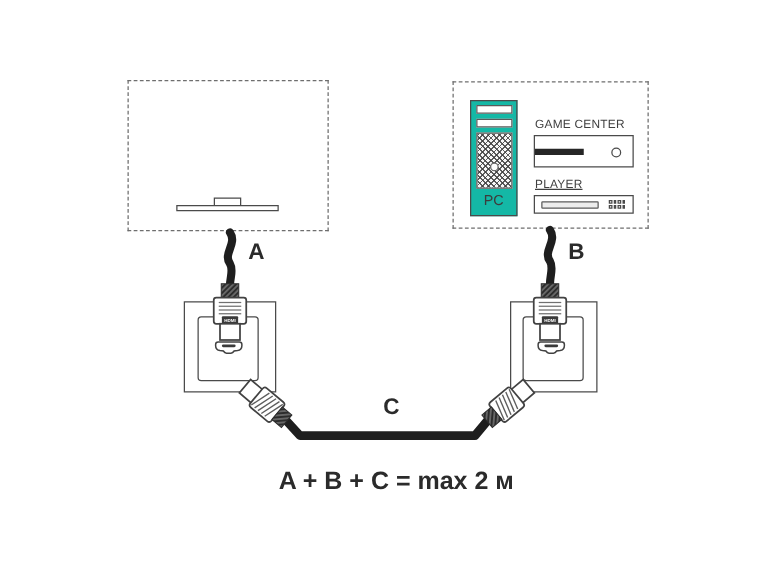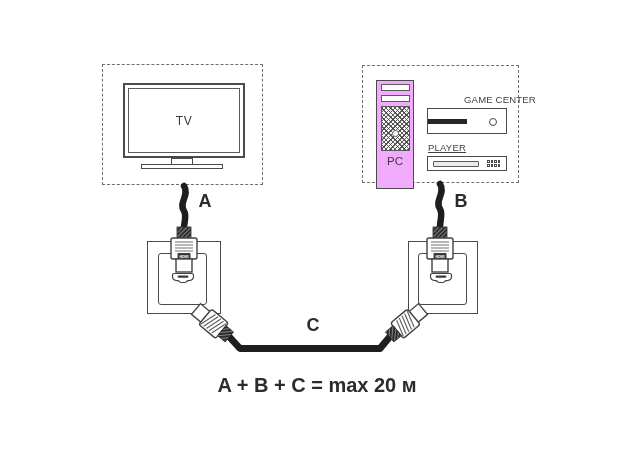--- a/index.html
+++ b/index.html
@@ -21,36 +21,36 @@
 
   
   #tv-frame  { left: 123px; top: 83px; width: 122px; height: 75px; border: 2px solid #4a4a4a; background: #fff; }
   #tv-screen { position: absolute; left: 3px; top: 3px; right: 3px; bottom: 3px; border: 1px solid #5a5a5a;
                display: flex; align-items: center; justify-content: center; }
   #tv-label  { font-size: 12px; color: #3c3c3c; letter-spacing: .5px; }
   #tv-post   { left: 171px; top: 158px; width: 22px; height: 7px;  border: 1px solid #4a4a4a; background: #fff; }
   #tv-base   { left: 141px; top: 164px; width: 82px; height: 4.5px; border: 1px solid #4a4a4a; background: #fff; }
 
   
-  #pc-tower { left: 376px; top: 80px; width: 38px; height: 109px; border: 1.5px solid #4a4a4a; background: #f0abfc; }
+  #pc-tower { left: 376px; top: 80px; width: 38px; height: 93px; border: 1.5px solid #4a4a4a; background: #14b8a6; }
   #pc-tower .bay  { position: absolute; left: 4px; width: 29px; height: 7px; border: 1px solid #5a5a5a; background: #fff; }
   #pc-bay-1 { top: 3px; }
   #pc-bay-2 { top: 13.5px; }
   #pc-mesh  { position: absolute; left: 4px; top: 24.5px; width: 29px; height: 45px; border: 1px solid #5a5a5a;
               background-color: #f7f7f7;
               background-image:
                 repeating-linear-gradient(45deg,  rgba(64,64,64,.85) 0 1px, transparent 1px 3.2px),
                 repeating-linear-gradient(135deg, rgba(64,64,64,.85) 0 1px, transparent 1px 3.2px); }
   #pc-power { position: absolute; left: 15px; top: 49px; width: 7px; height: 7px; border: 1px solid #6a6a6a;
               border-radius: 50%; background: #fdfdfd; }
   #pc-label { position: absolute; left: 0; right: 0; top: 74px; text-align: center; font-size: 11.5px; color: #3c3c3c; }
 
   
   .unit-label { font-size: 9.5px; color: #3f3f3f; letter-spacing: .2px; white-space: nowrap; }
-  #gc-label     { left: 428px; top: 94px; margin-left: 36px; }
+  #gc-label     { left: 428px; top: 94px; }
   #gc-unit      { left: 427px; top: 108px; width: 80px; height: 26px; border: 1.3px solid #4a4a4a; background: #fff; }
   #gc-slot      { position: absolute; left: 0; top: 10px; width: 39px; height: 5px; background: #262626; }
   #gc-power     { position: absolute; left: 61px; top: 8.5px; width: 8px; height: 8px; border: 1.2px solid #4a4a4a; border-radius: 50%; background: #fff; }
   #player-label { left: 428px; top: 142px; text-decoration: underline; }
   #player-unit  { left: 427px; top: 156px; width: 80px; height: 15px; border: 1.3px solid #4a4a4a; background: #fff; }
   #player-tray  { position: absolute; left: 5px; top: 4px; width: 46px; height: 5.5px; border: 1px solid #5a5a5a; background: #ececec; border-radius: 1px; }
   #player-buttons { position: absolute; left: 59px; top: 3px; width: 16px; height: 9px;
                     display: grid; grid-template-columns: repeat(4, 2.6px); grid-auto-rows: 2.8px; gap: 1px; }
   #player-buttons .btn { border: 0.8px solid #4a4a4a; background: #fff; }
 
@@ -74,25 +74,20 @@
   #overlay { position: absolute; left: 0; top: 0; pointer-events: none; }
 </style>
 </head>
 <body>
 
 <div id="stage">
 
   <div class="abs zone" id="tv-zone"></div>
   <div class="abs zone" id="src-zone"></div>
 
-  <div class="abs" id="tv-frame">
-    <div id="tv-screen">
-      <span id="tv-label">TV</span>
-    </div>
-  </div>
   <div class="abs" id="tv-post"></div>
   <div class="abs" id="tv-base"></div>
 
   <div class="abs" id="pc-tower">
     <div class="bay" id="pc-bay-1"></div>
     <div class="bay" id="pc-bay-2"></div>
     <div id="pc-mesh"></div>
     <div id="pc-power"></div>
     <div id="pc-label">PC</div>
   </div>
@@ -119,21 +114,21 @@
   </div>
 
   <div class="abs plate-outer" id="plate-left-outer"></div>
   <div class="abs plate-inner" id="plate-left-inner"></div>
   <div class="abs plate-outer" id="plate-right-outer"></div>
   <div class="abs plate-inner" id="plate-right-inner"></div>
 
   <div class="abs cable-letter" id="label-a">A</div>
   <div class="abs cable-letter" id="label-b">B</div>
   <div class="abs cable-letter" id="label-c">C</div>
-  <div class="abs" id="formula">A + B + C = max 20 м</div>
+  <div class="abs" id="formula">A + B + C = max 2 м</div>
 
   <svg id="overlay" width="624" height="460" viewBox="0 0 624 460">
     <defs>
       <pattern id="hatch" width="3" height="3" patternUnits="userSpaceOnUse" patternTransform="rotate(45)">
         <rect width="3" height="3" fill="#2c2c2c"></rect>
         <line x1="1.5" y1="0" x2="1.5" y2="3" stroke="#8d8d8d" stroke-width="0.9"></line>
       </pattern>
 
       <g id="plug-top">
         <rect x="-7" y="-1" width="14" height="11.5" fill="url(#hatch)" stroke="#2c2c2c" stroke-width="0.8"></rect>

